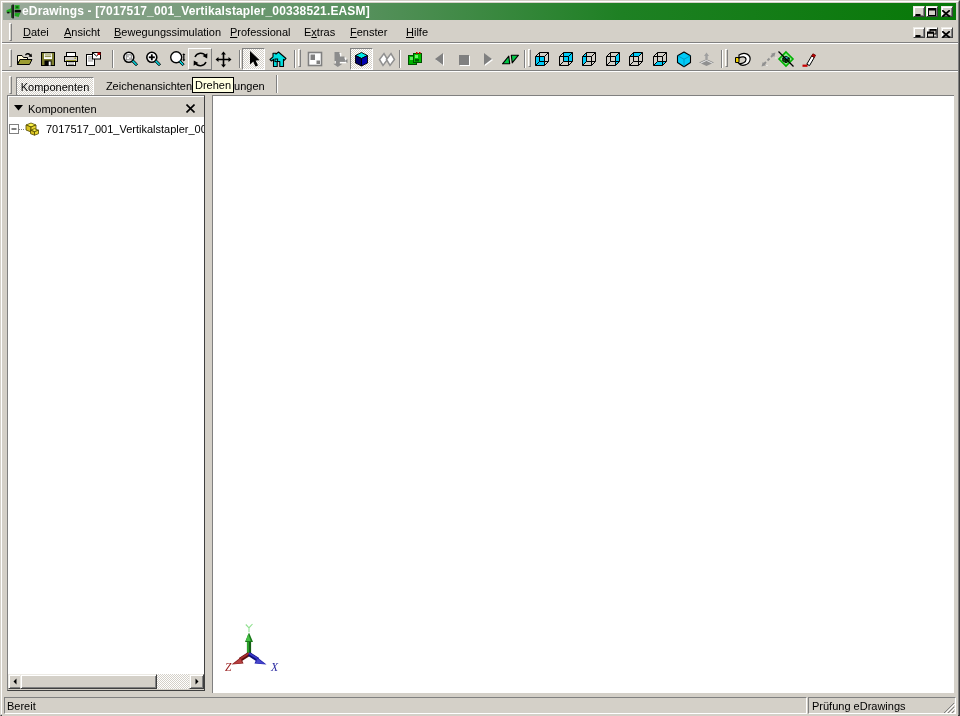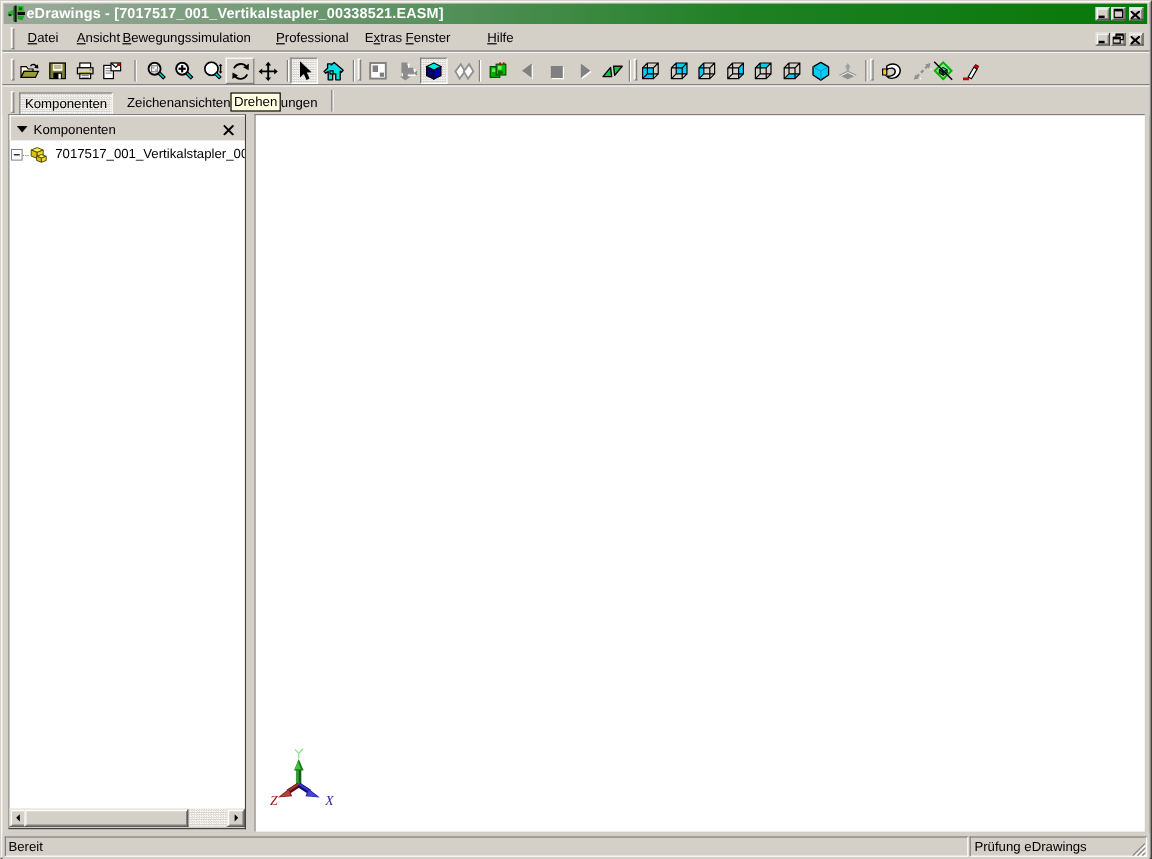--- a/index.html
+++ b/index.html
@@ -95,24 +95,24 @@
             <rect x="1.5" y="0.5" width="7" height="2" fill="#000"></rect>
           </svg></div>
     <div class="capbtn" style="left:938px"><svg width="8" height="7" viewBox="0 0 8 7">
             <path d="M0.2 0.2 L7.8 6.8 M7.8 0.2 L0.2 6.8" stroke="#000" stroke-width="1.7"></path>
           </svg></div>
   </div>
   <div class="abs" id="menubar">
     <div class="grip" style="left:7px;top:3px;height:18px"></div>
     <span class="mitem" style="left:21px"><u>D</u>atei</span>
     <span class="mitem" style="left:62px"><u>A</u>nsicht</span>
-    <span class="mitem" style="left:100px"><u>B</u>ewegungssimulation</span>
+    <span class="mitem" style="left:112px"><u>B</u>ewegungssimulation</span>
     <span class="mitem" style="left:228px"><u>P</u>rofessional</span>
     <span class="mitem" style="left:302px">E<u>x</u>tras</span>
-    <span class="mitem" style="left:336px"><u>F</u>enster</span>
+    <span class="mitem" style="left:348px"><u>F</u>enster</span>
     <span class="mitem" style="left:404px"><u>H</u>ilfe</span>
     <div class="capbtn" style="left:911px;top:7px"><svg width="10" height="9" viewBox="0 0 10 9">
             <rect x="1.5" y="6" width="5" height="2" fill="#000"></rect>
           </svg></div>
     <div class="capbtn" style="left:924px;top:7px"><svg width="10" height="9" viewBox="0 0 10 9">
             <rect x="3" y="0" width="6" height="5" fill="none" stroke="#000"></rect>
             <rect x="3" y="0" width="6" height="1.8" fill="#000"></rect>
             <rect x="0.5" y="3" width="6" height="5" fill="#D4D0C8" stroke="#000"></rect>
             <rect x="0.5" y="3" width="6" height="1.8" fill="#000"></rect>
           </svg></div>

